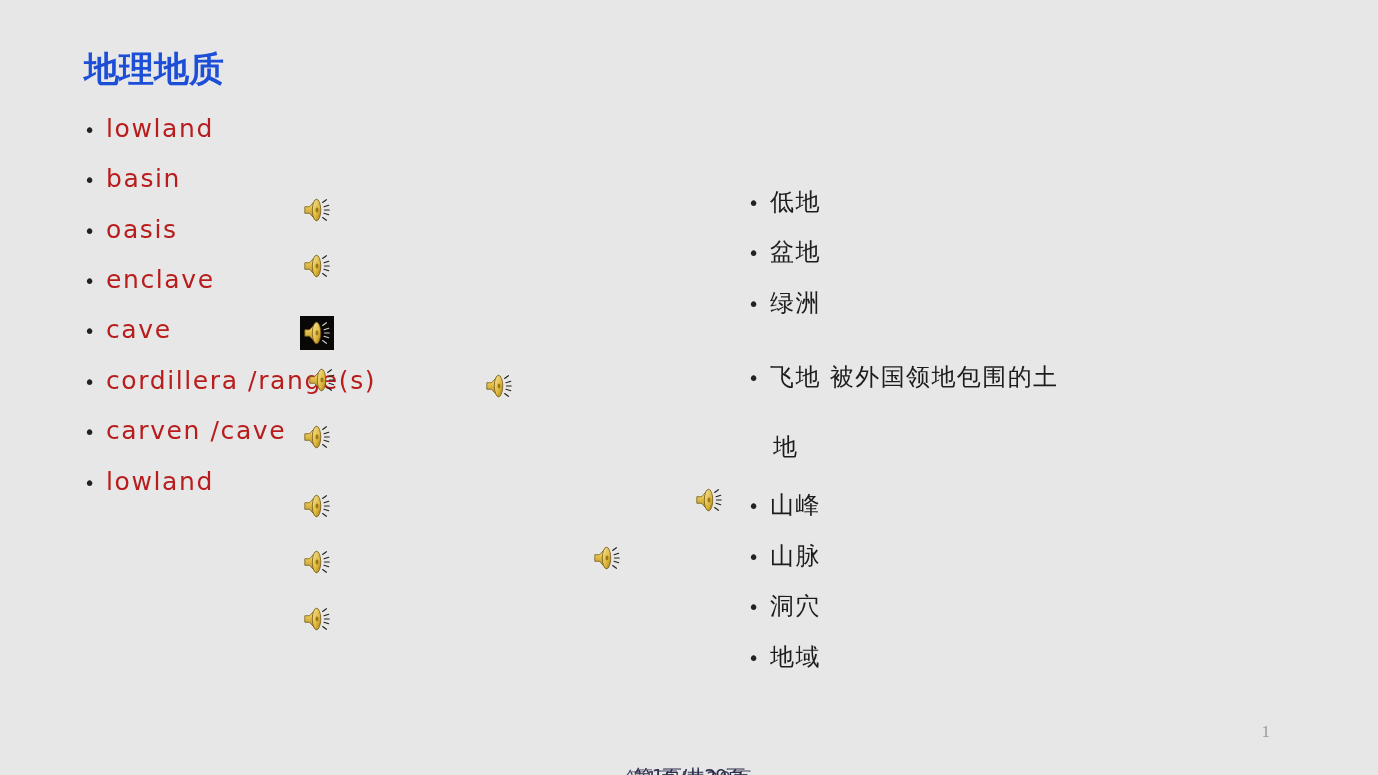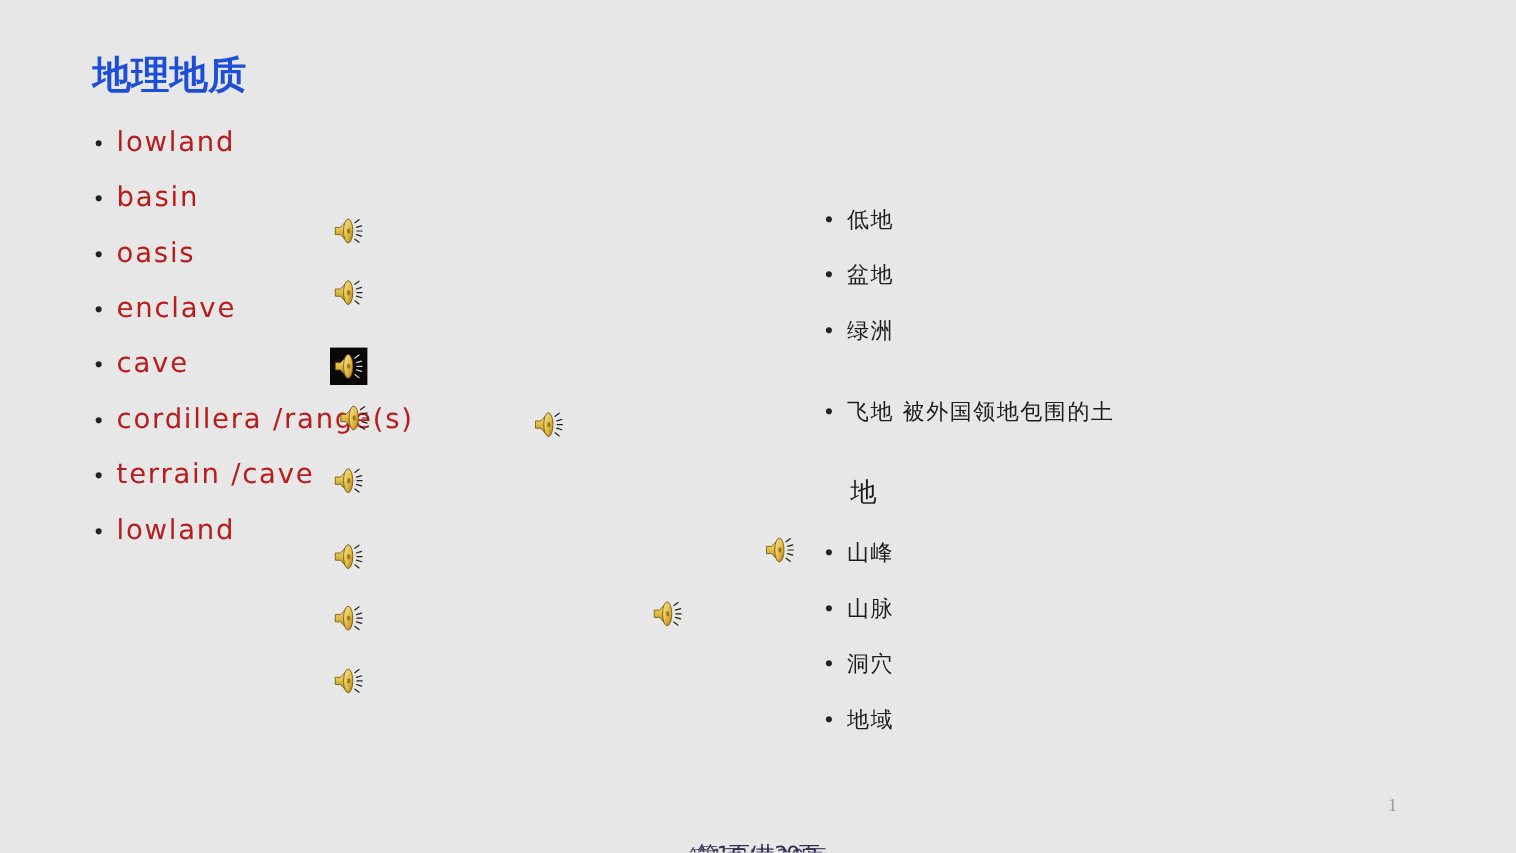--- a/index.html
+++ b/index.html
@@ -59,21 +59,21 @@
   .col-en .bullet-text {
     font-size: 25px;
     letter-spacing: 1.6px;
     color: #b91c1c;
     font-weight: 400;
   }
   .col-en .bullet-dot { font-size: 19px; }
 
   
   .col-zh .bullet-text {
-    font-size: 20px;
+    font-size: 24px;
     letter-spacing: 1.4px;
     color: #1c1c1c;
     font-weight: 400;
   }
   .col-zh .bullet-dot { font-size: 19px; }
 
   .cont-line {
     position: absolute;
     font-size: 24px;
     letter-spacing: 1.4px;
@@ -156,21 +156,21 @@
   <div class="bullet-row col-en" style="left:84px; top:315px;">
     <span class="bullet-dot">•</span>
     <span class="bullet-text">cave</span>
   </div>
   <div class="bullet-row col-en" style="left:84px; top:366px;">
     <span class="bullet-dot">•</span>
     <span class="bullet-text">cordillera /range(s)</span>
   </div>
   <div class="bullet-row col-en" style="left:84px; top:416px;">
     <span class="bullet-dot">•</span>
-    <span class="bullet-text">terrain /cave</span>
+    <span class="bullet-text">carven /cave</span>
   </div>
   <div class="bullet-row col-en" style="left:84px; top:467px;">
     <span class="bullet-dot">•</span>
     <span class="bullet-text">lowland</span>
   </div>
 
   <div class="bullet-row col-zh" style="left:748px; top:186px;">
     <span class="bullet-dot">•</span>
     <span class="bullet-text">低地</span>
   </div>

